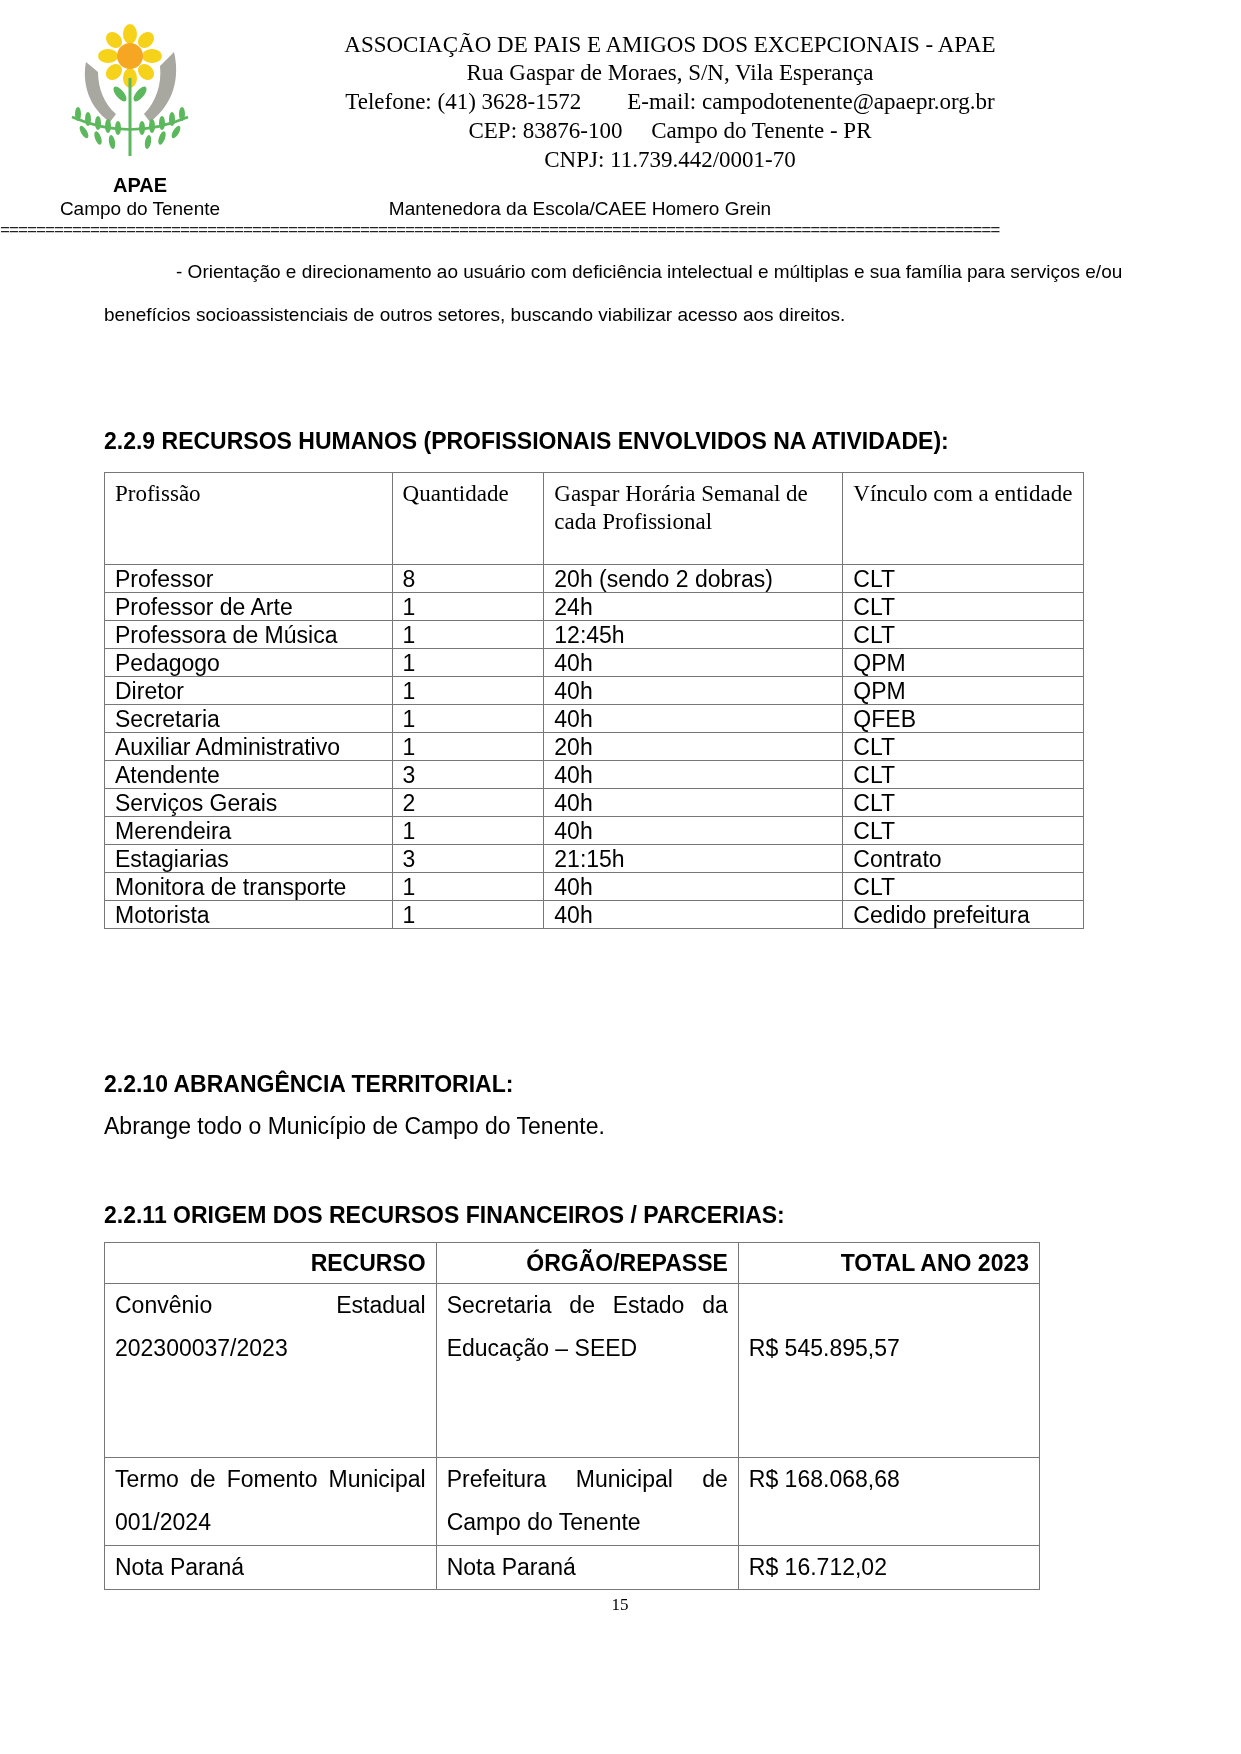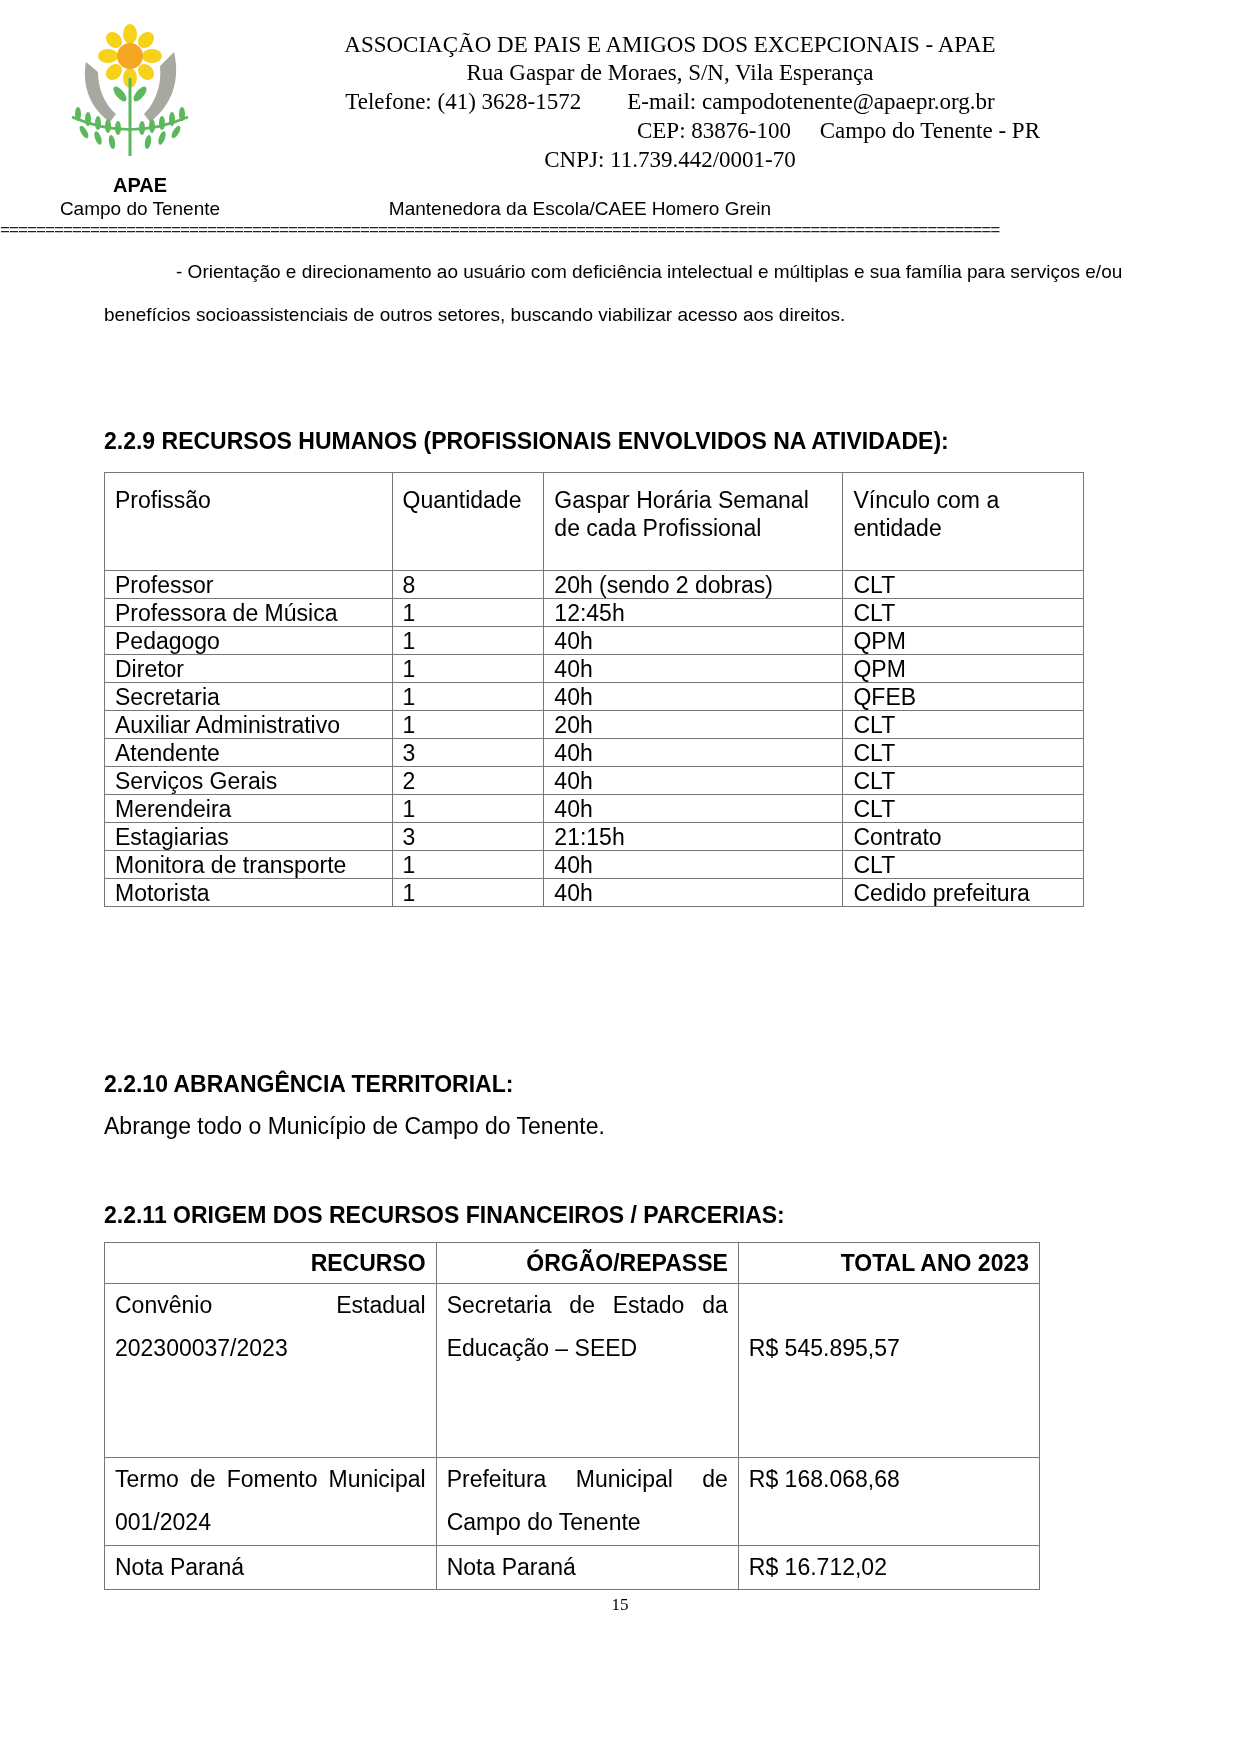--- a/index.html
+++ b/index.html
@@ -6,41 +6,41 @@
     body { width: 1241px; height: 1754px; position: relative; overflow: hidden; color: #000; font-family: "Liberation Sans", sans-serif; }
 
     .logo { position: absolute; left: 64px; top: 22px; width: 132px; height: 136px; }
     .logo-name { position: absolute; left: 40px; top: 174px; width: 200px; text-align: center; font-weight: bold; font-size: 20px; }
     .logo-city { position: absolute; left: 40px; top: 198px; width: 200px; text-align: center; font-size: 19px; }
 
     .hdr { position: absolute; left: 300px; width: 740px; text-align: center; font-family: "Liberation Serif", serif; font-size: 23px; line-height: 28px; white-space: pre; }
     .hdr1 { top: 31px; }
     .hdr2 { top: 59px; }
     .hdr3 { top: 88px; }
-    .hdr4 { top: 117px; text-align: right; }
+    .hdr4 { top: 117px; }
     .hdr5 { top: 146px; }
     .hdr-sub { position: absolute; left: 300px; width: 560px; top: 198px; text-align: center; font-size: 19px; }
 
     .separator { position: absolute; left: 0; top: 224px; width: 1241px; height: 16px; overflow: hidden; font-family: "Liberation Mono", monospace; font-size: 17px; line-height: 14px; letter-spacing: -1.2px; white-space: nowrap; color: #222; }
 
     .para { position: absolute; left: 104px; width: 1050px; font-size: 19px; line-height: 43px; }
     .para1 { top: 250px; text-indent: 72px; }
 
     .sec-title { position: absolute; left: 104px; font-weight: bold; font-size: 23px; }
     .sec1 { top: 428px; }
     .sec2 { top: 1071px; }
     .sec3 { top: 1202px; }
 
     .text-line { position: absolute; left: 104px; top: 1113px; font-size: 23px; text-align: center; }
 
     table { border-collapse: collapse; position: absolute; }
     td, th { border: 1.5px solid #777; vertical-align: top; font-size: 23px; padding: 0 10px; font-weight: normal; text-align: left; }
 
     .hr-table { left: 104px; top: 472px; width: 980px; }
-    .hr-table th { height: 84px; line-height: 28px; padding-top: 13px; }
+    .hr-table th { height: 84px; line-height: 28px; padding-top: 7px; font-family: Liberation Serif, serif; }
     .hr-table td { height: 26px; line-height: 26px; padding-top: 1px; padding-bottom: 0; }
     .hr-table .c1 { width: 268px; }
     .hr-table .c2 { width: 131px; }
     .hr-table .c3 { width: 280px; }
     .hr-table .c4 { width: 221px; }
 
     .fin-table { left: 104px; top: 1242px; width: 936px; }
     .fin-table th { font-weight: bold; text-align: right; height: 40px; line-height: 40px; padding: 0 10px; }
     .fin-table td { line-height: 43px; padding-top: 0; }
     .fin-table .c1 { width: 305px; }
@@ -122,20 +122,26 @@
     </tr>
   </thead>
   <tbody id="hr-body">
       <tr>
         <td class="c1">Professor</td>
         <td class="c2">8</td>
         <td class="c3">20h (sendo 2 dobras)</td>
         <td class="c4">CLT</td>
       </tr>
       <tr>
+        <td class="c1">Professor de Arte</td>
+        <td class="c2">1</td>
+        <td class="c3">24h</td>
+        <td class="c4">CLT</td>
+      </tr>
+      <tr>
         <td class="c1">Professora de Música</td>
         <td class="c2">1</td>
         <td class="c3">12:45h</td>
         <td class="c4">CLT</td>
       </tr>
       <tr>
         <td class="c1">Pedagogo</td>
         <td class="c2">1</td>
         <td class="c3">40h</td>
         <td class="c4">QPM</td>

